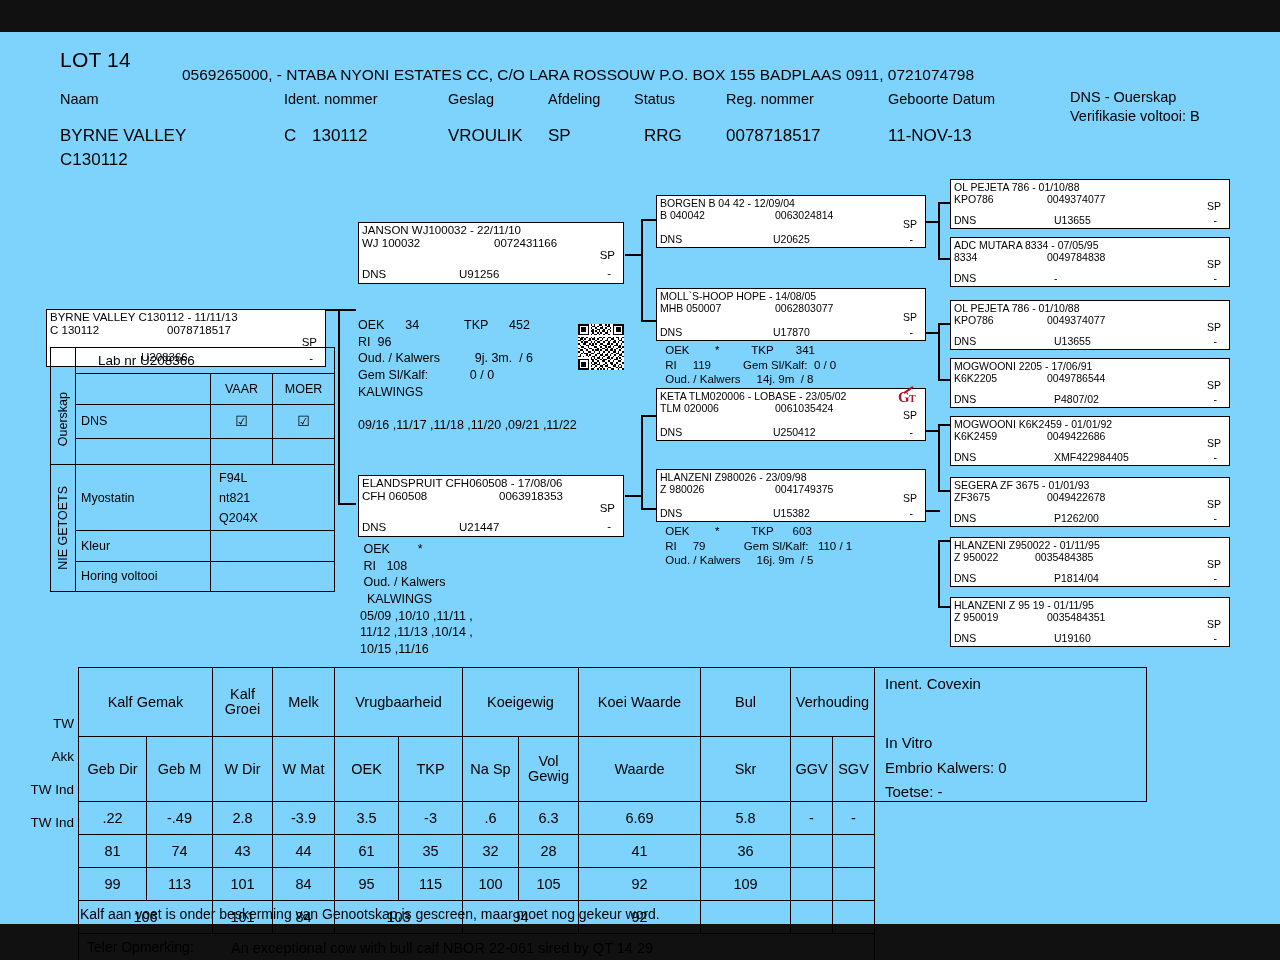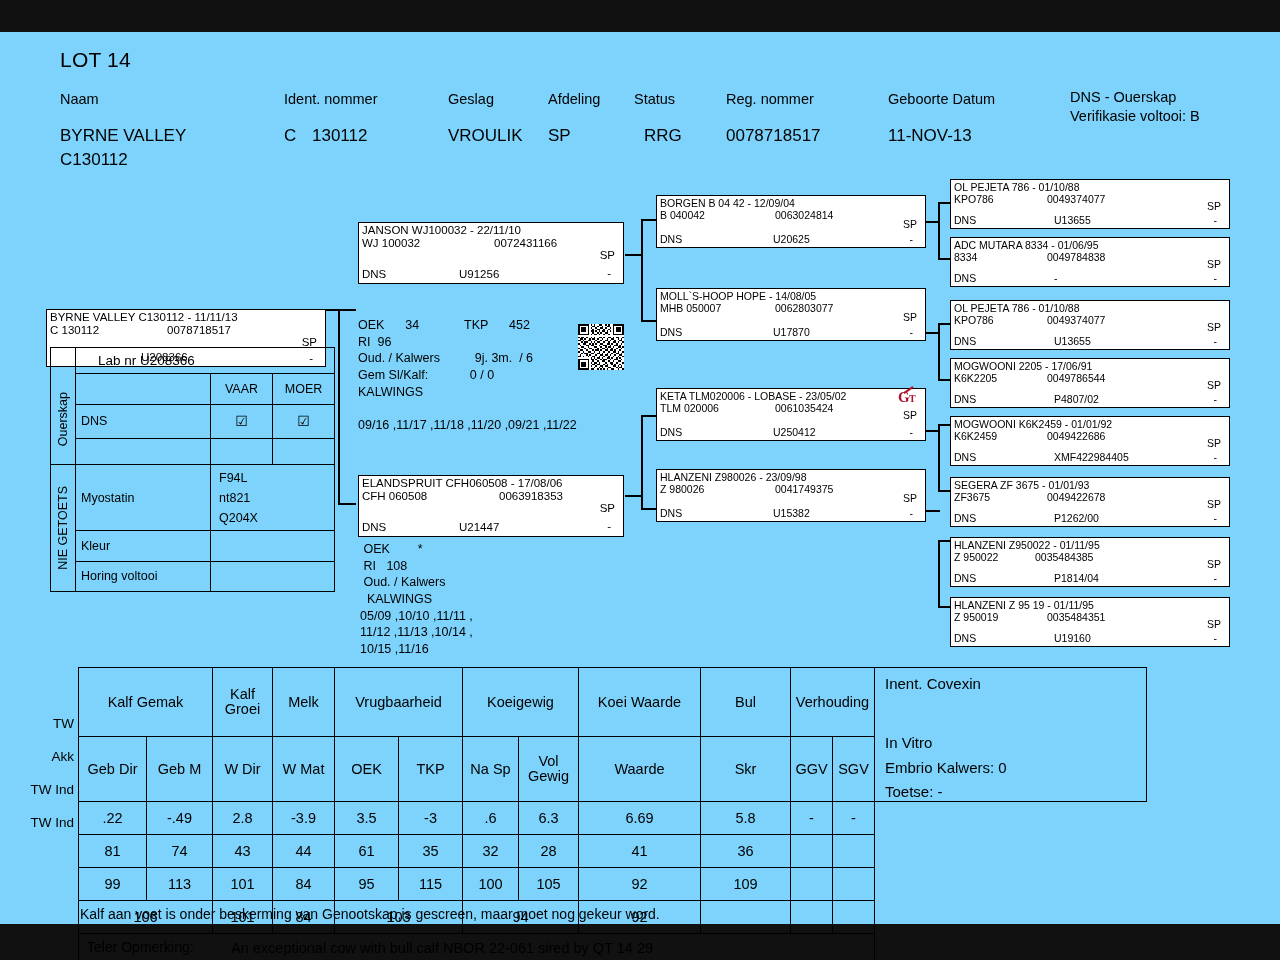--- a/index.html
+++ b/index.html
@@ -104,20 +104,21 @@
 </style>
 </head>
 <body>
 
 <div class="bar-top"></div>
 <div class="bar-bottom"></div>
 
 <div class="page">
 
   <div class="lot">LOT 14</div>
+  <div class="owner">0569265000, -  NTABA NYONI ESTATES CC, C/O LARA ROSSOUW P.O. BOX 155 BADPLAAS 0911, 0721074798</div>
 
   <div class="hdr-lbl" style="left:60px;">Naam</div>
   <div class="hdr-lbl" style="left:284px;">Ident. nommer</div>
   <div class="hdr-lbl" style="left:448px;">Geslag</div>
   <div class="hdr-lbl" style="left:548px;">Afdeling</div>
   <div class="hdr-lbl" style="left:634px;">Status</div>
   <div class="hdr-lbl" style="left:726px;">Reg. nommer</div>
   <div class="hdr-lbl" style="left:888px;">Geboorte Datum</div>
   <div class="dns-own">DNS - Ouerskap</div>
   <div class="dns-ver">Verifikasie voltooi:  B</div>
@@ -505,20 +506,23 @@
 
   <div class="pbox" style="left:656px; top:256px; width:270px; height:53px;">
     <span class="l1">MOLL`S-HOOP HOPE - 14/08/05</span>
     <span class="l2a">MHB 050007</span>
     <span class="l2b" style="left:118px;">0062803077</span>
     <span class="dns">DNS</span>
     <span class="dnsv" style="left:116px;">U17870</span>
     <span class="sp" style="top:22px;">SP</span>
     <span class="dash" style="top:37px;">-</span>
   </div>
+  <div class="stats sm" style="left:662px; top:311px;"> OEK        *          TKP       341
+ RI     119          Gem Sl/Kalf:  0 / 0
+ Oud. / Kalwers     14j. 9m  / 8</div>
 
   <div class="pbox" style="left:656px; top:356px; width:270px; height:53px;">
     <span class="l1">KETA TLM020006 - LOBASE - 23/05/02</span>
     <span class="l2a">TLM 020006</span>
     <span class="l2b" style="left:118px;">0061035424</span>
     <span class="dns">DNS</span>
     <span class="dnsv" style="left:116px;">U250412</span>
     <span class="logo-gt">
       <span class="g">G</span>
         <span class="t">T</span>
@@ -530,33 +534,36 @@
 
   <div class="pbox" style="left:656px; top:437px; width:270px; height:53px;">
     <span class="l1">HLANZENI Z980026 - 23/09/98</span>
     <span class="l2a">Z   980026</span>
     <span class="l2b" style="left:118px;">0041749375</span>
     <span class="dns">DNS</span>
     <span class="dnsv" style="left:116px;">U15382</span>
     <span class="sp" style="top:22px;">SP</span>
     <span class="dash" style="top:37px;">-</span>
   </div>
+  <div class="stats sm" style="left:662px; top:492px;"> OEK        *          TKP      603
+ RI     79            Gem Sl/Kalf:   110 / 1
+ Oud. / Kalwers     16j. 9m  / 5</div>
 
   <div class="pbox" style="left:950px; top:147px; width:280px; height:50px;">
     <span class="l1">OL PEJETA 786 - 01/10/88</span>
     <span class="l2a">KPO786</span>
     <span class="l2b" style="left:96px;">0049374077</span>
     <span class="dns">DNS</span>
     <span class="dnsv" style="left:103px;">U13655</span>
     <span class="sp" style="top:20px;">SP</span>
     <span class="dash" style="top:34px;">-</span>
   </div>
 
   <div class="pbox" style="left:950px; top:205px; width:280px; height:50px;">
-    <span class="l1">ADC MUTARA 8334 - 01/06/95</span>
+    <span class="l1">ADC MUTARA 8334 - 07/05/95</span>
     <span class="l2a">8334</span>
     <span class="l2b" style="left:96px;">0049784838</span>
     <span class="dns">DNS</span>
     <span class="dnsv" style="left:103px;">-</span>
     <span class="sp" style="top:20px;">SP</span>
     <span class="dash" style="top:34px;">-</span>
   </div>
 
   <div class="pbox" style="left:950px; top:268px; width:280px; height:50px;">
     <span class="l1">OL PEJETA 786 - 01/10/88</span>

